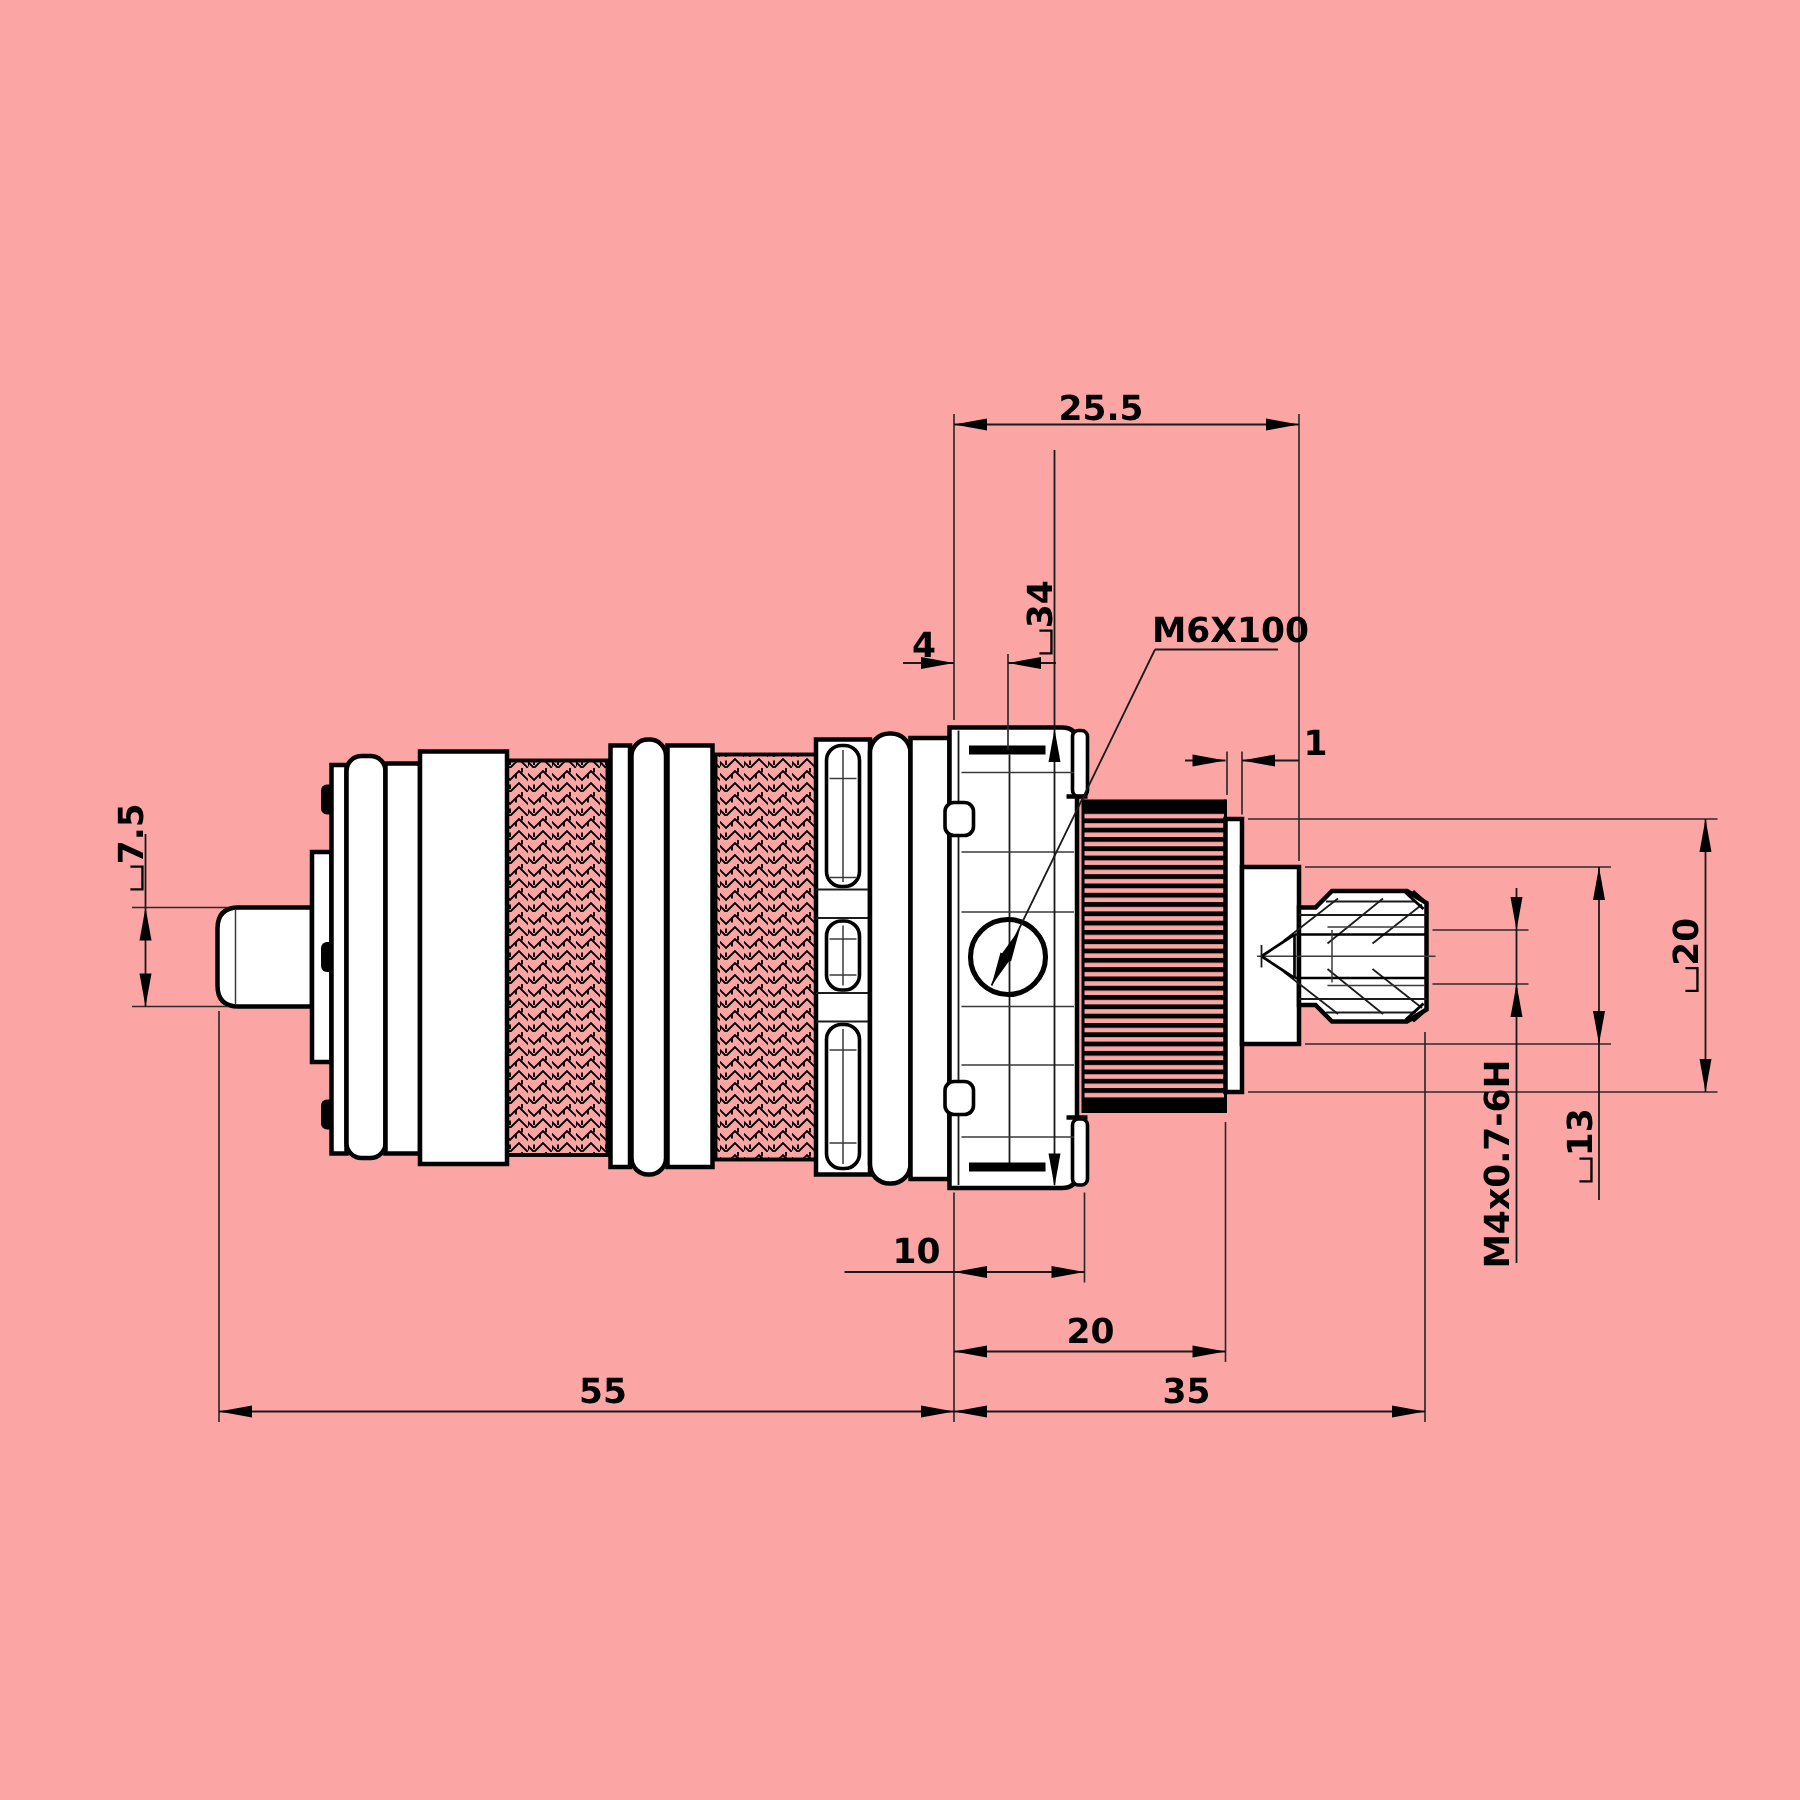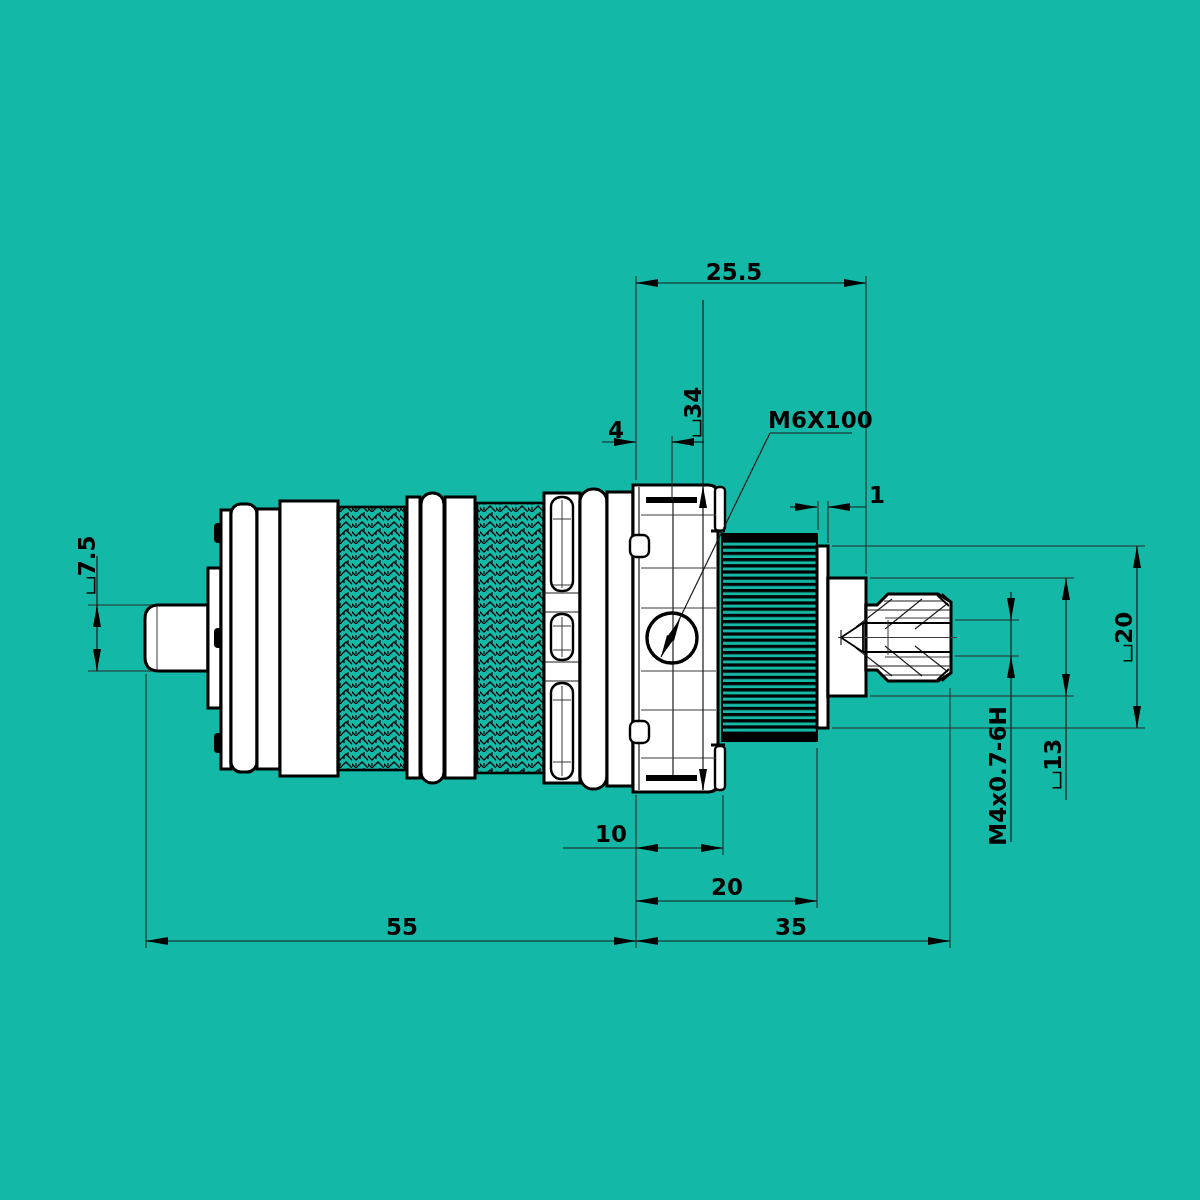--- a/index.html
+++ b/index.html
@@ -1,16 +1,16 @@
 <!DOCTYPE html>
 <html><head>
 <meta charset="utf-8">
 <style>
   html,body{margin:0;padding:0;background:#ffffff;}
-  .canvas{position:relative;width:1200px;height:1200px;background:#14b8a6;overflow:hidden;
+  .canvas{position:relative;width:1200px;height:1200px;background:#fca5a5;overflow:hidden;
           font-family:"DejaVu Sans","Liberation Sans",sans-serif;}
   svg{position:absolute;left:0;top:0;}
   .outline{fill:#ffffff;stroke:#000000;stroke-width:3;}
   .outline2{fill:#ffffff;stroke:#000000;stroke-width:2.4;}
   .thin{fill:none;stroke:#1c1c1c;stroke-width:1.2;}
   .hair{fill:none;stroke:#3a3a3a;stroke-width:1;}
   .dimline{fill:none;stroke:#1a1a1a;stroke-width:1.2;}
   .extline{fill:none;stroke:#2a2a2a;stroke-width:1.1;}
   .arr{fill:#000000;stroke:none;}
   .dimtext{font-family:"DejaVu Sans","Liberation Sans",sans-serif;font-size:23px;font-weight:700;fill:#000000;}

